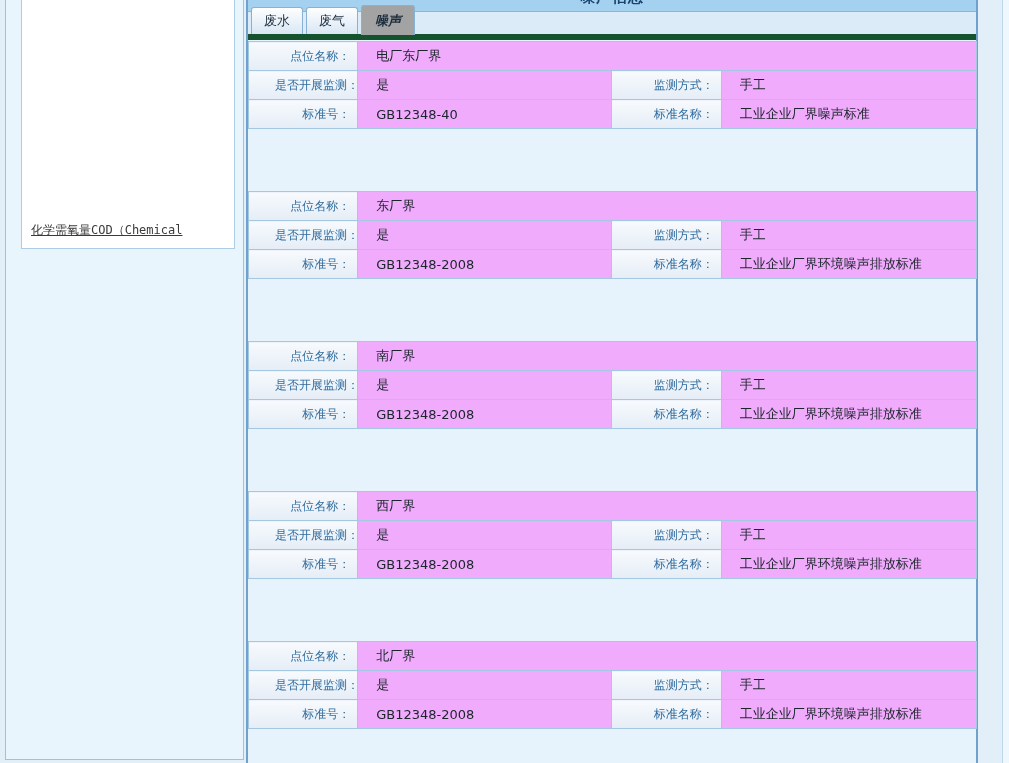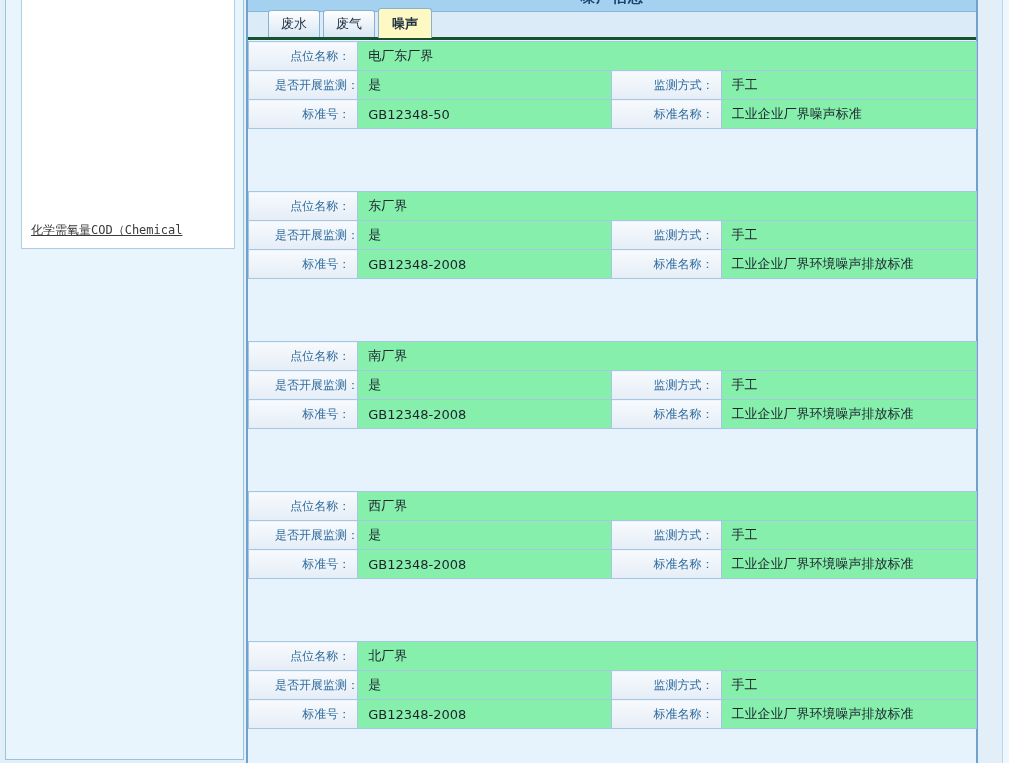--- a/index.html
+++ b/index.html
@@ -19,38 +19,38 @@
     background:#eef7fd; border-left:1px solid #bcd6ea; }
 
   
   .main-panel { position:absolute; left:246px; top:0; width:732px; height:763px;
     background:#e7f3fc; border-left:2px solid #6fa1cc; border-right:2px solid #6fa1cc; }
   .header-bar { height:12px; background:#a5d1f1; border-bottom:1px solid #8ab6da;
     overflow:hidden; display:flex; justify-content:center; }
   .header-bar span { margin-top:-12px; font-size:15px; font-weight:bold;
     color:#16456e; letter-spacing:1px; white-space:nowrap; }
 
-  .tab-strip { height:28px; background:#dcebf8; border-bottom:3px solid #14532d;
-    display:flex; align-items:flex-end; padding-left:20px; gap:3px; }
+  .tab-strip { height:28px; background:#dcebf8; border-bottom:6px solid #14532d;
+    display:flex; align-items:flex-end; padding-left:3px; gap:3px; }
   .tab { font-size:13px; color:#1c2e3e; padding:4px 12px 4px;
     border:1px solid #88b2d4; border-bottom:none; border-radius:3px 3px 0 0;
     background:linear-gradient(#fefefe,#d9e7f4); cursor:pointer; white-space:nowrap; }
-  .tab.active { background:#fef9c3; font-weight:bold; padding:6px 13px 5px;
-    margin-bottom:-1px; position:relative; z-index:2; }
+  .tab.active { background:#a3a3a3; font-weight:bold; padding:6px 13px 5px;
+    margin-bottom:-1px; position:relative; z-index:2;font-style:italic; }
 
   .content { padding-top:1px; }
   table.block { border-collapse:collapse; width:729px; margin:0 0 62px 0;
     border:1px solid #7fadd2; table-layout:fixed; background:#fff; }
   table.block col.c1, table.block col.c3 { width:109px; }
   table.block col.c2 { width:254px; }
   table.block col.c4 { width:255px; }
   table.block td { height:29px; border:1px solid #a5c8e2; overflow:hidden; white-space:nowrap; }
   td.lbl { background:linear-gradient(#f7fafd,#e5edf6); color:#2f6b9e;
     text-align:right; padding-right:7px; font-size:12px;padding-left:26px; }
-  td.val { background:#86efac; color:#1c242c; text-align:left; padding-left:10px; font-size:13px; }
+  td.val { background:#f0abfc; color:#1c242c; text-align:left; padding-left:18px; font-size:13px; }
 </style>
 </head>
 <body>
 
 <div class="sidebar">
   <div class="param-box">
     <div class="param-text">化学需氧量COD（Chemical</div>
   </div>
 </div>
 
@@ -80,21 +80,21 @@
         <td class="val" colspan="3">电厂东厂界</td>
       </tr>
       <tr>
         <td class="lbl">是否开展监测：</td>
         <td class="val">是</td>
         <td class="lbl">监测方式：</td>
         <td class="val">手工</td>
       </tr>
       <tr>
         <td class="lbl">标准号：</td>
-        <td class="val">GB12348-50</td>
+        <td class="val">GB12348-40</td>
         <td class="lbl">标准名称：</td>
         <td class="val">工业企业厂界噪声标准</td>
       </tr>
     </tbody>
       </table>
 
     <table class="block">
       <colgroup>
           <col class="c1">
           <col class="c2">

